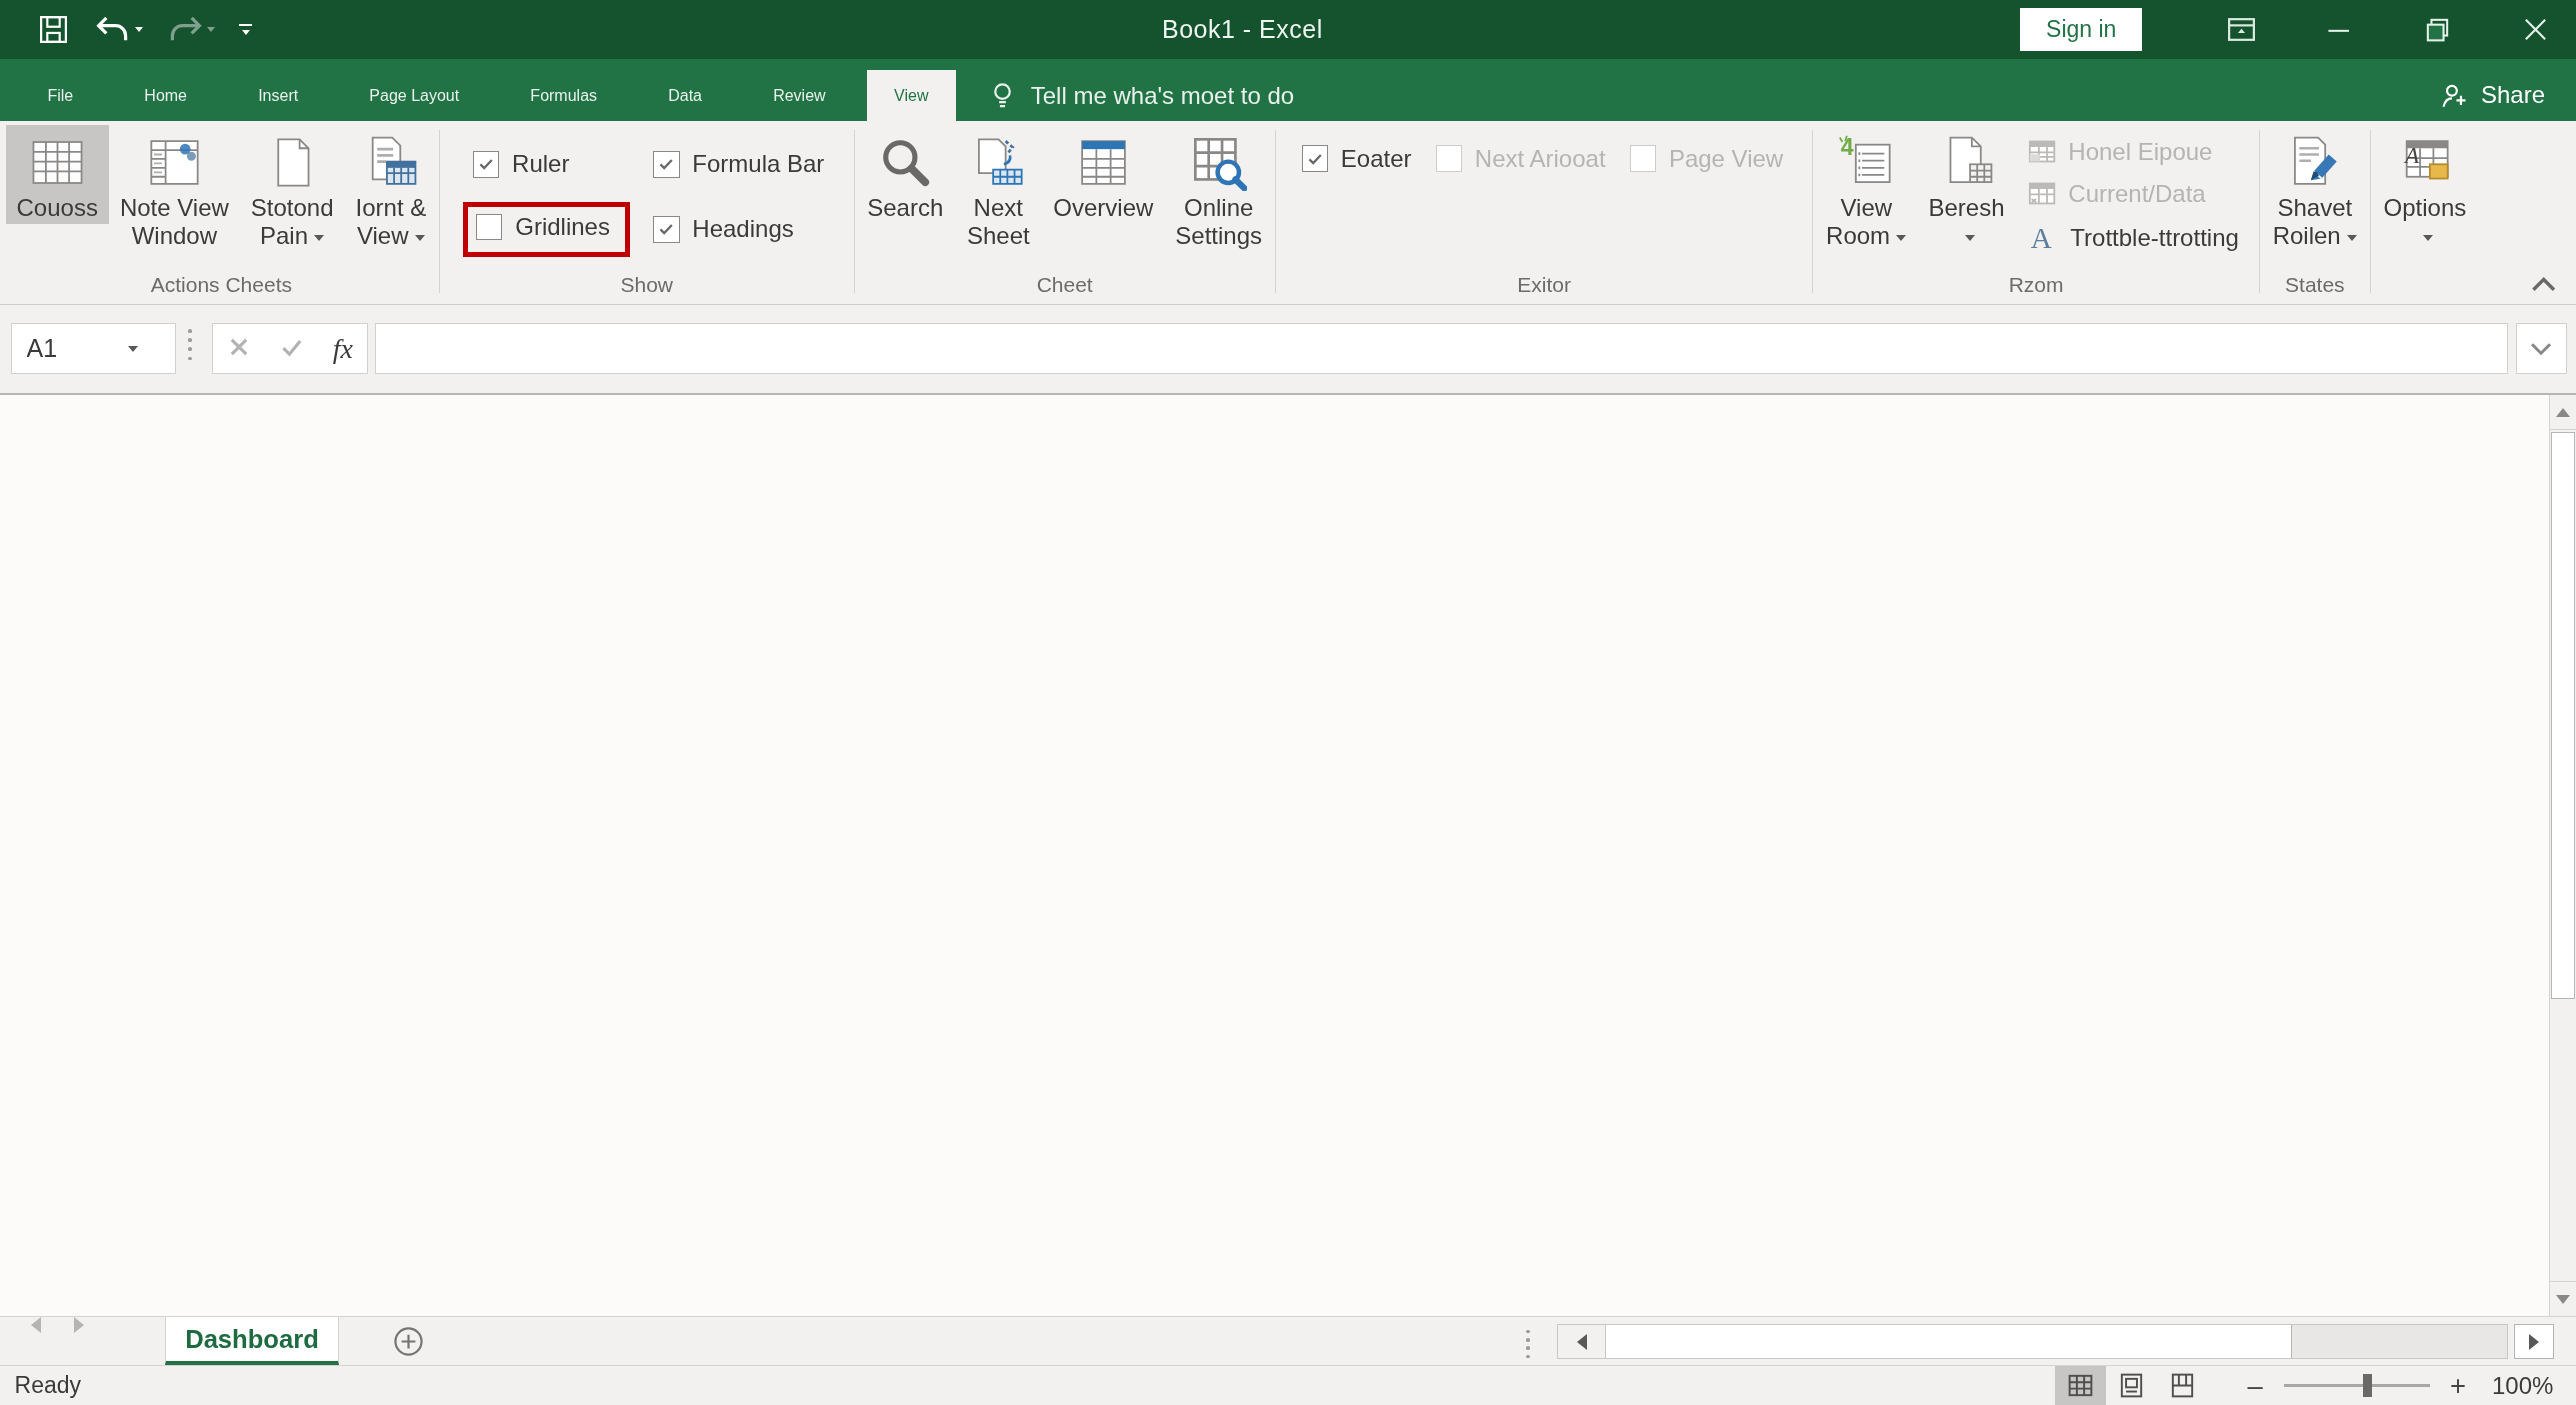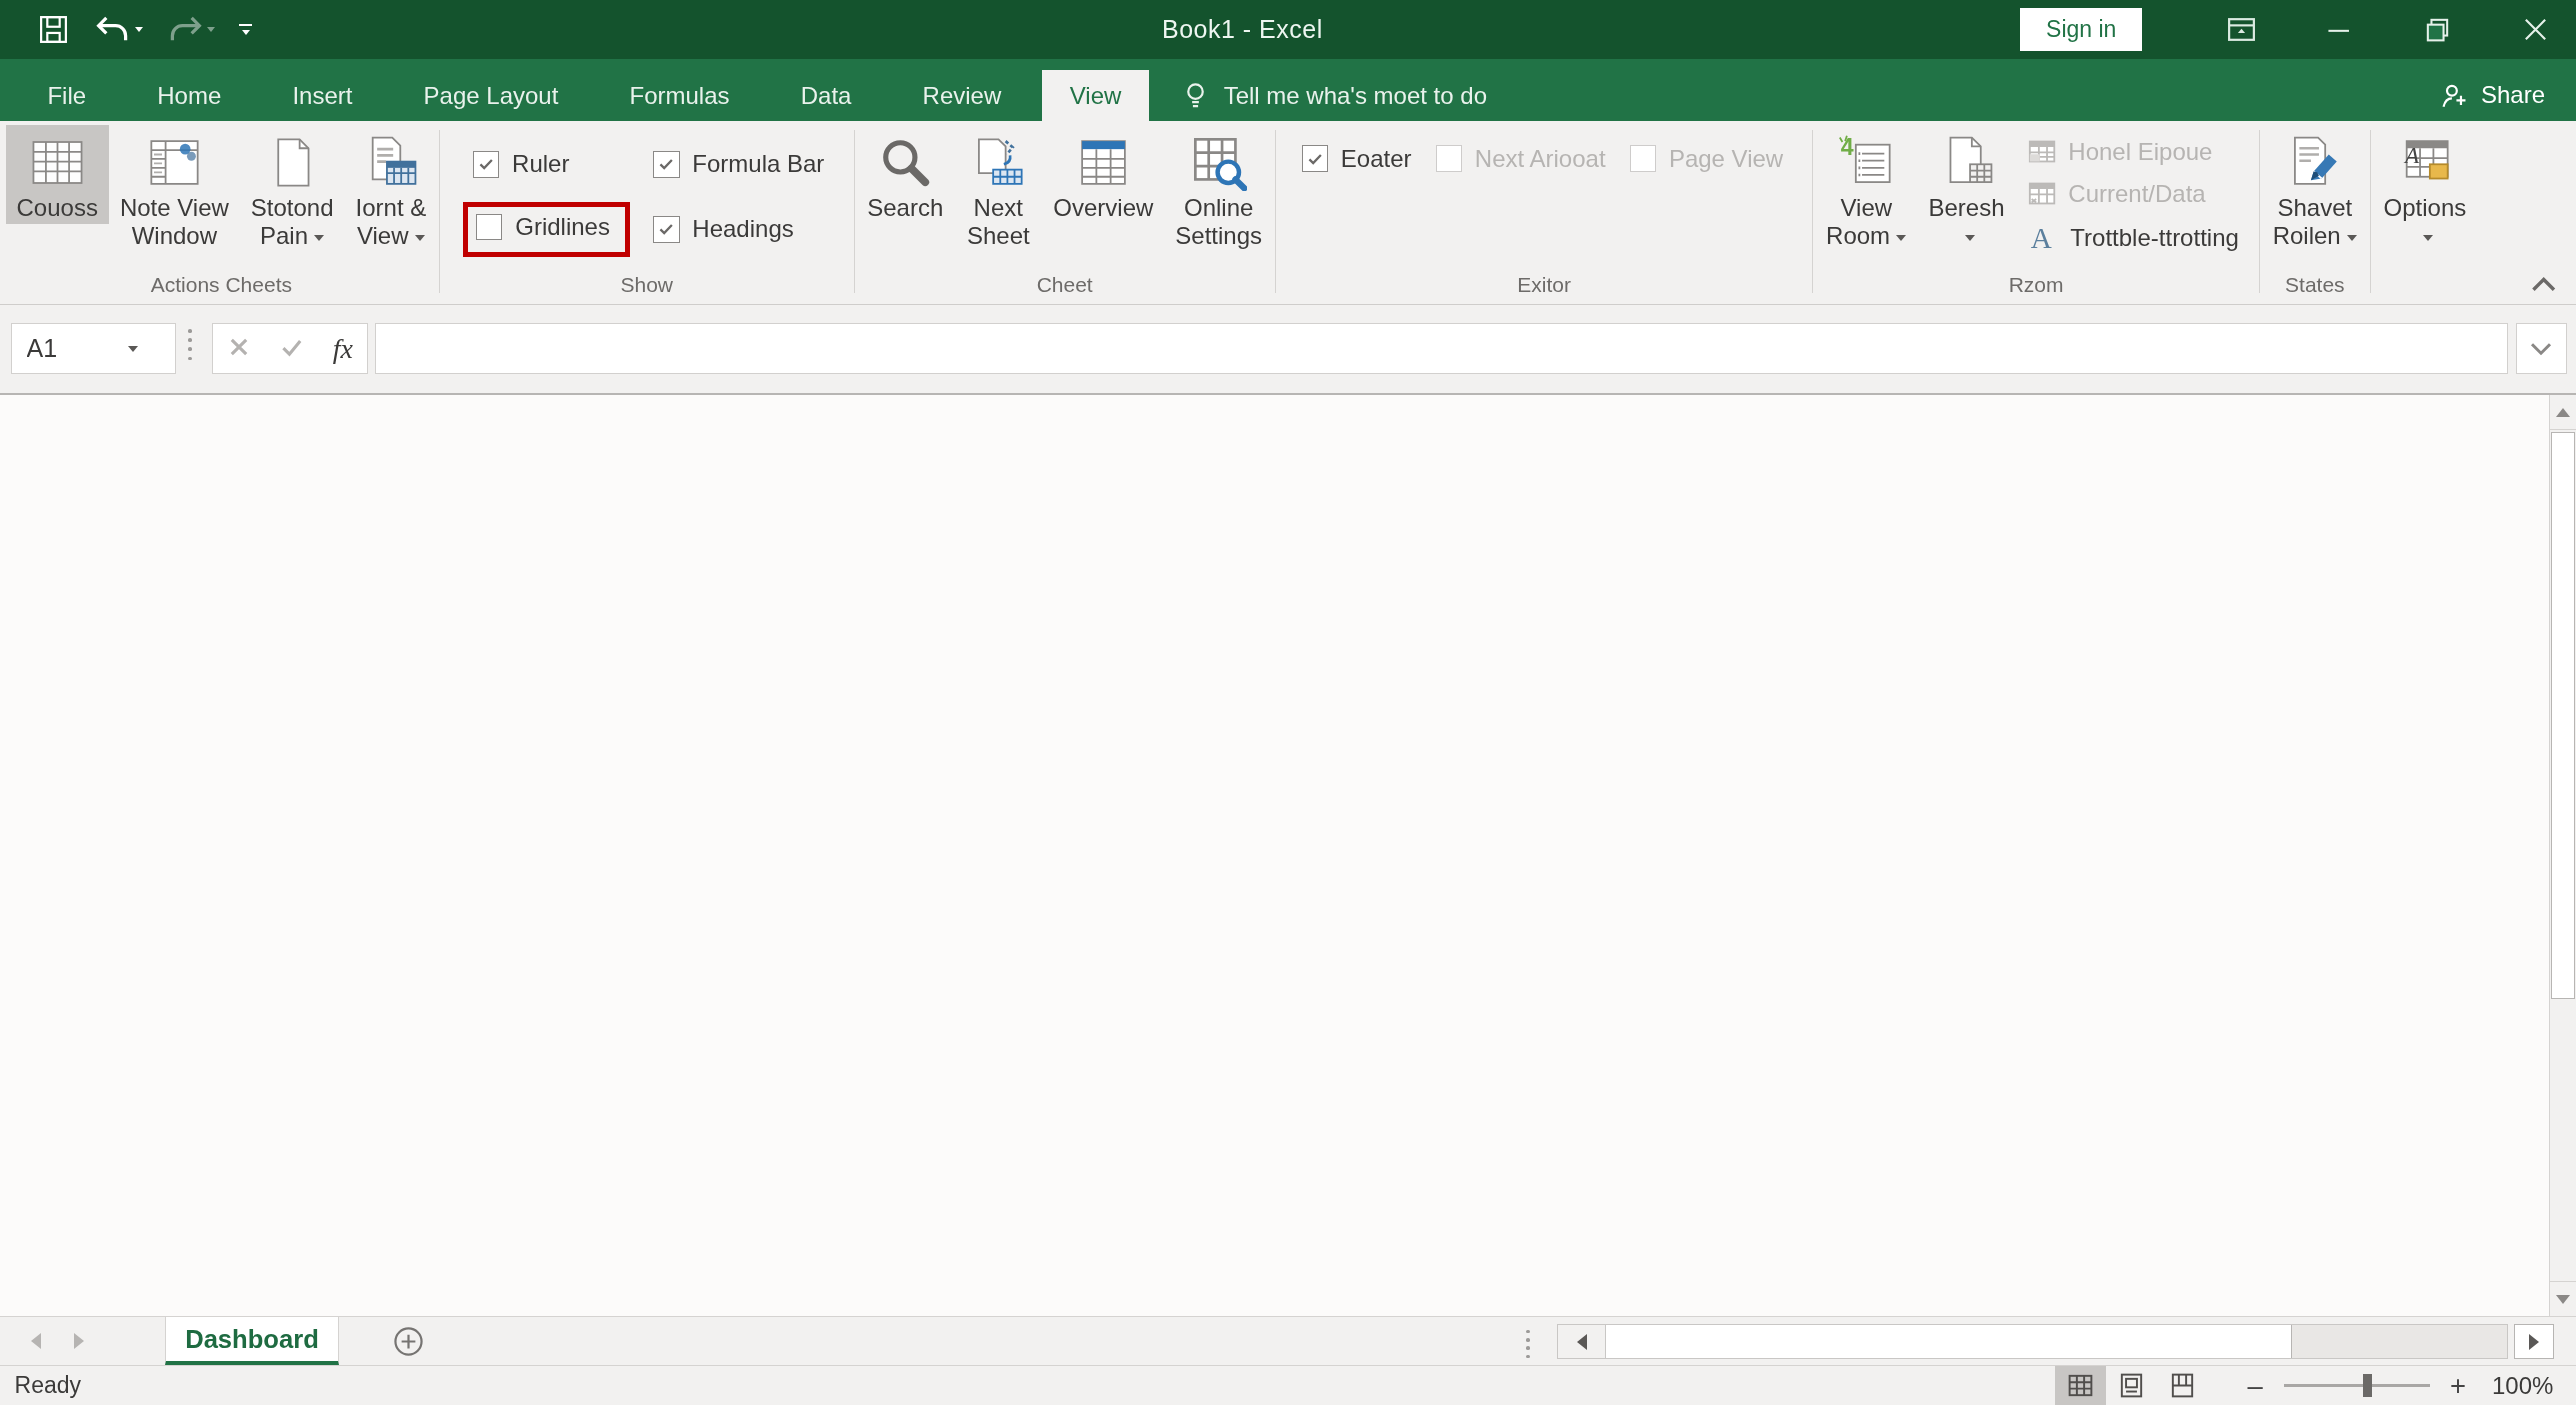--- a/index.html
+++ b/index.html
@@ -16,21 +16,21 @@
   .caret.white{border-top-color:#fff;border-left-width:4.6px;border-right-width:4.6px;border-top-width:5.5px}
   .qat-more{display:flex;flex-direction:column;align-items:center;gap:2.7px}
   .qat-more .bar{width:12.8px;height:1.8px;background:#fff}
   .win-title{position:absolute;left:1162px;top:14.6px;font-size:25px;color:#eef6f1;letter-spacing:0.5px}
   .tb-right{position:absolute;right:0;top:0;height:59px;display:flex;align-items:center;gap:16px}
   .signin{background:#fff;color:#217346;font-size:23px;border:none;padding:8.2px 25.6px;margin-right:42px;font-family:inherit}
   .wc{width:82px;height:59px;display:flex;align-items:center;justify-content:center}
 
   
   .tabrow{height:62px;background:#217346;display:flex;align-items:flex-end;position:relative}
-  .tab{height:51px;line-height:51px;padding:0 27.4px;margin:0 8.2px;font-size:24px;color:#e9f2ec;white-space:nowrap}
+  .tab{height:51px;line-height:51px;padding:0 27.4px;margin:0 8.2px;font-size:16px;color:#e9f2ec;white-space:nowrap}
   .tab:first-child{margin-left:20px}
   .tab.active{background:#f2f1f0;color:#217346;margin:0 5.5px}
   .tellme{height:51px;display:flex;align-items:center;gap:12.8px;margin-left:25.6px;color:#e9f2ec;font-size:24px;white-space:nowrap}
   .share{position:absolute;right:31px;bottom:9.1px;display:flex;align-items:flex-start;gap:11px;color:#fff;font-size:24px}
 
   
   .ribbon{height:184px;background:#f2f1f0;border-bottom:0.9px solid #cfcdcb;display:flex;align-items:stretch;padding-left:5.5px;position:relative}
   .rgroup{display:flex;flex-direction:column;padding-top:3.7px}
   .rgroup-body{flex:1;display:flex;align-items:flex-start}
   .rgroup-label{text-align:center;font-size:21px;color:#6d6b69;padding:0 5.5px 7.3px}
@@ -74,21 +74,21 @@
   .vs-btn{height:35px;display:flex;align-items:center;justify-content:center;border-bottom:0.9px solid #d5d3d1}
   .vs-btn.bottom{position:absolute;bottom:0;left:0;right:0;border-top:0.9px solid #d5d3d1;border-bottom:none}
   .vs-thumb{position:absolute;left:0.9px;right:0.9px;top:37px;height:567px;background:#fff;border:0.9px solid #b7b5b3}
   .tri-up{width:0;height:0;border-left:7.3px solid transparent;border-right:7.3px solid transparent;border-bottom:9.1px solid #8a8886}
   .tri-down{width:0;height:0;border-left:7.3px solid transparent;border-right:7.3px solid transparent;border-top:9.1px solid #8a8886}
   .tri-left{width:0;height:0;border-top:8.2px solid transparent;border-bottom:8.2px solid transparent;border-right:10px solid #5a5856}
   .tri-right{width:0;height:0;border-top:8.2px solid transparent;border-bottom:8.2px solid transparent;border-left:10px solid #5a5856}
   .tri-left.pale{border-right-color:#b6b4b2}.tri-right.pale{border-left-color:#b6b4b2}
 
   
-  .sheetbar{height:49px;background:#f2f1f0;border-top:0.9px solid #d5d3d1;position:relative;display:flex;align-items:center}
+  .sheetbar{height:49px;background:#f2f1f0;border-top:0.9px solid #d5d3d1;position:relative;display:flex;}
   .nav-arrows{display:flex;gap:33px;margin-left:31px}
   .sheettab{position:absolute;left:165px;top:0;height:48px;width:174px;background:#fff;border-left:0.9px solid #d5d3d1;border-right:0.9px solid #d5d3d1;border-bottom:4.6px solid #217346;display:flex;align-items:center;justify-content:center;font-size:25.6px;font-weight:bold;color:#1e6b41}
   .addsheet{position:absolute;left:392px;top:8.2px}
   .hdots{position:absolute;left:1526px;top:12.8px;display:flex;flex-direction:column;gap:4.6px}
   .hdots i{width:3.7px;height:3.7px;border-radius:50%;background:#9c9a98}
   .hscroll{position:absolute;left:1557px;top:7.3px;width:951px;height:35px;background:#e9e7e5;border:0.9px solid #c9c7c5;display:flex;align-items:stretch}
   .hs-btn{width:48px;display:flex;align-items:center;justify-content:center;background:#f2f1f0;border-right:0.9px solid #c9c7c5}
   .hs-thumb{width:686px;background:#fff;border-right:0.9px solid #b7b5b3}
   .hs-right{position:absolute;left:2514px;top:7.3px;width:40px;height:35px;background:#fff;border:0.9px solid #b7b5b3;display:flex;align-items:center;justify-content:center}
 

